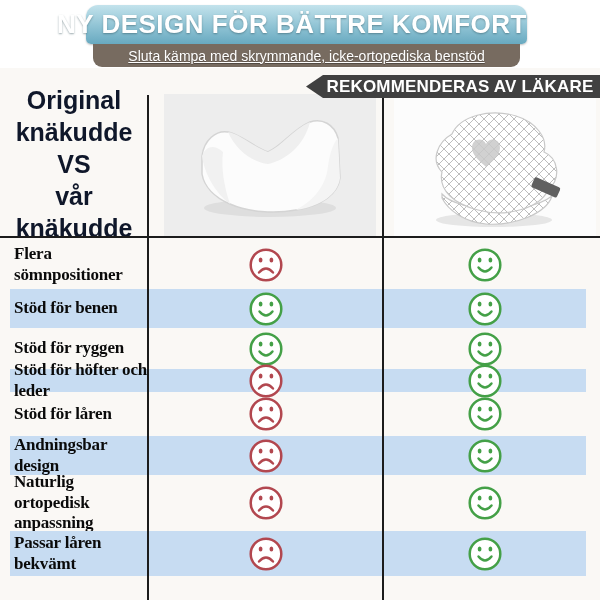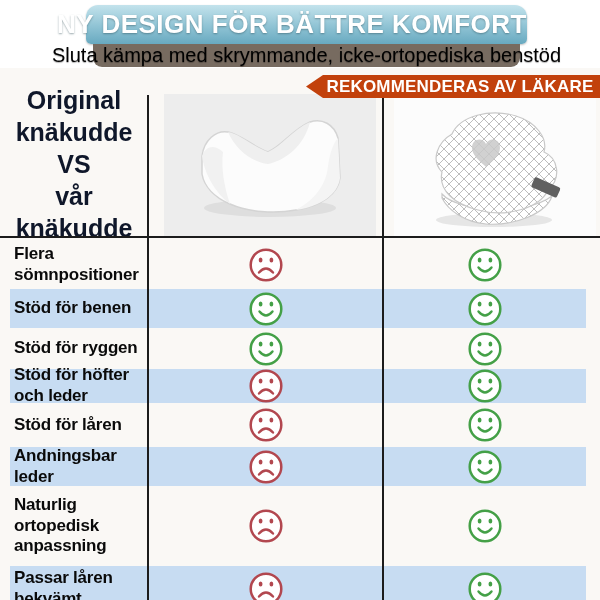--- a/index.html
+++ b/index.html
@@ -37,28 +37,29 @@
     white-space: nowrap;
   }
   .banner-sub {
     height: 23px;
     margin: 0 7px;
     border-radius: 0 0 9px 9px;
     background: #776b60;
     display: flex; align-items: center; justify-content: center;
   }
   .banner-sub span {
-    font-size: 20px; color: #000000; white-space: nowrap;
+    font-size: 14px; color: #ffffff; white-space: nowrap;
     text-shadow: 0 1px 1px rgba(0,0,0,.3);
+    text-decoration: underline;
   }
   
   .ribbon {
     position: absolute;
     left: 306px; right: 0; top: 75px; height: 23px;
-    background: #c2410c;
+    background: #404040;
     clip-path: polygon(0 50%, 17px 0, 100% 0, 100% 100%, 17px 100%);
     display: flex; align-items: center; justify-content: center;
     z-index: 7;
   }
   .ribbon span {
     padding-left: 14px;
     font-size: 17px; font-weight: bold; color: #ffffff;
     letter-spacing: .2px; white-space: nowrap;
   }
   
@@ -99,21 +100,21 @@
     position: absolute; left: 10px; right: 14px; top: 0; bottom: 0;
     background: #c7dcf2;
   }
   .row .cell {
     position: absolute; top: 0; bottom: 0;
     display: flex; align-items: center;
   }
   .row .label {
     left: 14px; width: 134px;
     font-size: 17px; font-weight: bold; line-height: 1.22;
-    letter-spacing: -0.2px; color: #0a0a0a;
+    letter-spacing: -0.2px; color: #0a0a0a; font-family: Liberation Serif, serif;
   }
   .row .c1 { left: 150px; width: 232px; justify-content: center; }
   .row .c2 { left: 384px; width: 202px; justify-content: center; }
 </style>
 </head>
 <body>
 
 <div id="stage">
 
   <div class="content-bg"></div>
@@ -217,21 +218,21 @@
         </div>
         <div class="cell c2">
           <svg width="36" height="36" viewBox="0 0 36 36">
     <circle cx="18" cy="18" r="15.3" fill="#ffffff" stroke="#44a047" stroke-width="2.5"></circle>
     <ellipse cx="12.6" cy="13" rx="1.9" ry="2.6" fill="#44a047"></ellipse>
     <ellipse cx="23.4" cy="13" rx="1.9" ry="2.6" fill="#44a047"></ellipse>
     <path d="M11.5 20.5 Q18 28.5 24.5 20.5" fill="none" stroke="#44a047" stroke-width="2.4" stroke-linecap="round"></path>
   </svg>
         </div>
       </div>
-      <div class="row" style="height: 34px;">
+      <div class="row" style="height: 23px;">
         <div class="stripe"></div>
         <div class="cell label">Stöd för höfter och leder</div>
         <div class="cell c1">
           <svg width="36" height="36" viewBox="0 0 36 36">
     <circle cx="18" cy="18" r="15.3" fill="#ffffff" stroke="#b2474f" stroke-width="2.5"></circle>
     <ellipse cx="12.6" cy="13" rx="1.9" ry="2.6" fill="#b2474f"></ellipse>
     <ellipse cx="23.4" cy="13" rx="1.9" ry="2.6" fill="#b2474f"></ellipse>
     <path d="M11 25.5 Q18 17.5 25 25.5" fill="none" stroke="#b2474f" stroke-width="2.4" stroke-linecap="round"></path>
   </svg>
         </div>
@@ -258,39 +259,39 @@
           <svg width="36" height="36" viewBox="0 0 36 36">
     <circle cx="18" cy="18" r="15.3" fill="#ffffff" stroke="#44a047" stroke-width="2.5"></circle>
     <ellipse cx="12.6" cy="13" rx="1.9" ry="2.6" fill="#44a047"></ellipse>
     <ellipse cx="23.4" cy="13" rx="1.9" ry="2.6" fill="#44a047"></ellipse>
     <path d="M11.5 20.5 Q18 28.5 24.5 20.5" fill="none" stroke="#44a047" stroke-width="2.4" stroke-linecap="round"></path>
   </svg>
         </div>
       </div>
       <div class="row" style="height: 39px;">
         <div class="stripe"></div>
-        <div class="cell label">Andningsbar leder</div>
-        <div class="cell c1">
-          <svg width="36" height="36" viewBox="0 0 36 36">
-    <circle cx="18" cy="18" r="15.3" fill="#ffffff" stroke="#b2474f" stroke-width="2.5"></circle>
-    <ellipse cx="12.6" cy="13" rx="1.9" ry="2.6" fill="#b2474f"></ellipse>
-    <ellipse cx="23.4" cy="13" rx="1.9" ry="2.6" fill="#b2474f"></ellipse>
-    <path d="M11 25.5 Q18 17.5 25 25.5" fill="none" stroke="#b2474f" stroke-width="2.4" stroke-linecap="round"></path>
-  </svg>
-        </div>
-        <div class="cell c2">
-          <svg width="36" height="36" viewBox="0 0 36 36">
-    <circle cx="18" cy="18" r="15.3" fill="#ffffff" stroke="#44a047" stroke-width="2.5"></circle>
-    <ellipse cx="12.6" cy="13" rx="1.9" ry="2.6" fill="#44a047"></ellipse>
-    <ellipse cx="23.4" cy="13" rx="1.9" ry="2.6" fill="#44a047"></ellipse>
-    <path d="M11.5 20.5 Q18 28.5 24.5 20.5" fill="none" stroke="#44a047" stroke-width="2.4" stroke-linecap="round"></path>
-  </svg>
-        </div>
-      </div>
-      <div class="row" style="height: 80px;">
+        <div class="cell label">Andningsbar design</div>
+        <div class="cell c1">
+          <svg width="36" height="36" viewBox="0 0 36 36">
+    <circle cx="18" cy="18" r="15.3" fill="#ffffff" stroke="#b2474f" stroke-width="2.5"></circle>
+    <ellipse cx="12.6" cy="13" rx="1.9" ry="2.6" fill="#b2474f"></ellipse>
+    <ellipse cx="23.4" cy="13" rx="1.9" ry="2.6" fill="#b2474f"></ellipse>
+    <path d="M11 25.5 Q18 17.5 25 25.5" fill="none" stroke="#b2474f" stroke-width="2.4" stroke-linecap="round"></path>
+  </svg>
+        </div>
+        <div class="cell c2">
+          <svg width="36" height="36" viewBox="0 0 36 36">
+    <circle cx="18" cy="18" r="15.3" fill="#ffffff" stroke="#44a047" stroke-width="2.5"></circle>
+    <ellipse cx="12.6" cy="13" rx="1.9" ry="2.6" fill="#44a047"></ellipse>
+    <ellipse cx="23.4" cy="13" rx="1.9" ry="2.6" fill="#44a047"></ellipse>
+    <path d="M11.5 20.5 Q18 28.5 24.5 20.5" fill="none" stroke="#44a047" stroke-width="2.4" stroke-linecap="round"></path>
+  </svg>
+        </div>
+      </div>
+      <div class="row" style="height: 56px;">
         <div class="cell label">Naturlig ortopedisk anpassning</div>
         <div class="cell c1">
           <svg width="36" height="36" viewBox="0 0 36 36">
     <circle cx="18" cy="18" r="15.3" fill="#ffffff" stroke="#b2474f" stroke-width="2.5"></circle>
     <ellipse cx="12.6" cy="13" rx="1.9" ry="2.6" fill="#b2474f"></ellipse>
     <ellipse cx="23.4" cy="13" rx="1.9" ry="2.6" fill="#b2474f"></ellipse>
     <path d="M11 25.5 Q18 17.5 25 25.5" fill="none" stroke="#b2474f" stroke-width="2.4" stroke-linecap="round"></path>
   </svg>
         </div>
         <div class="cell c2">

